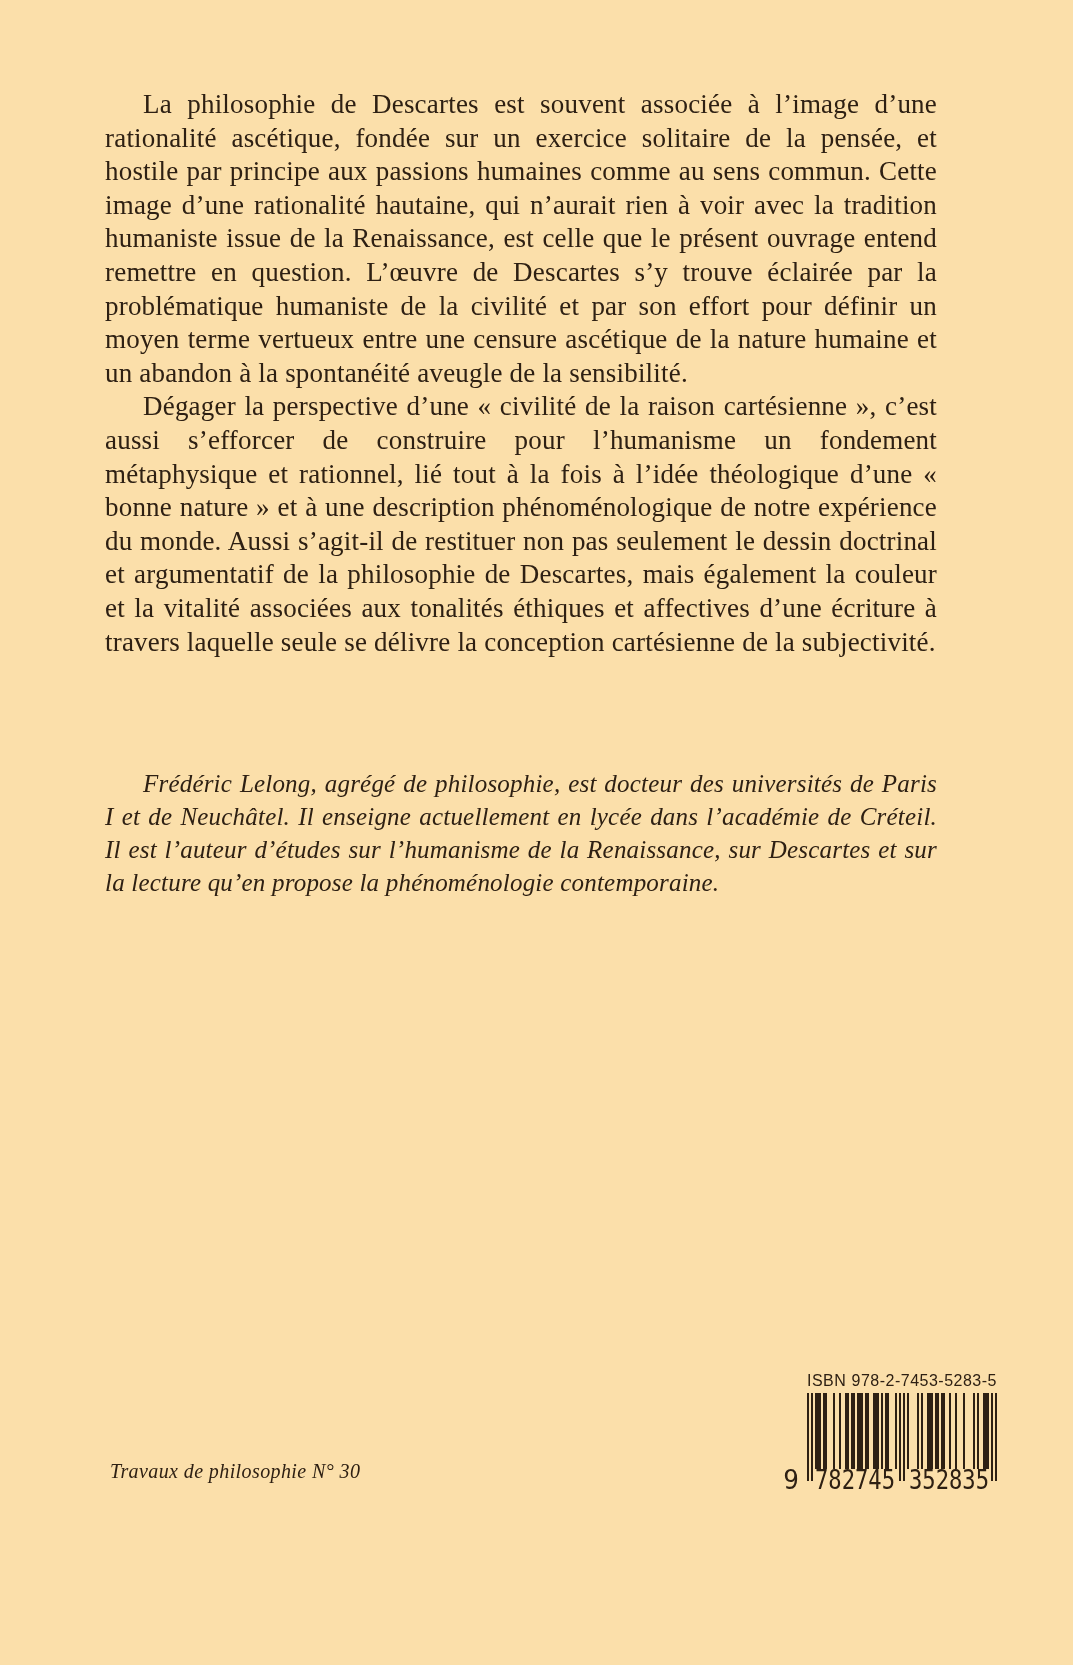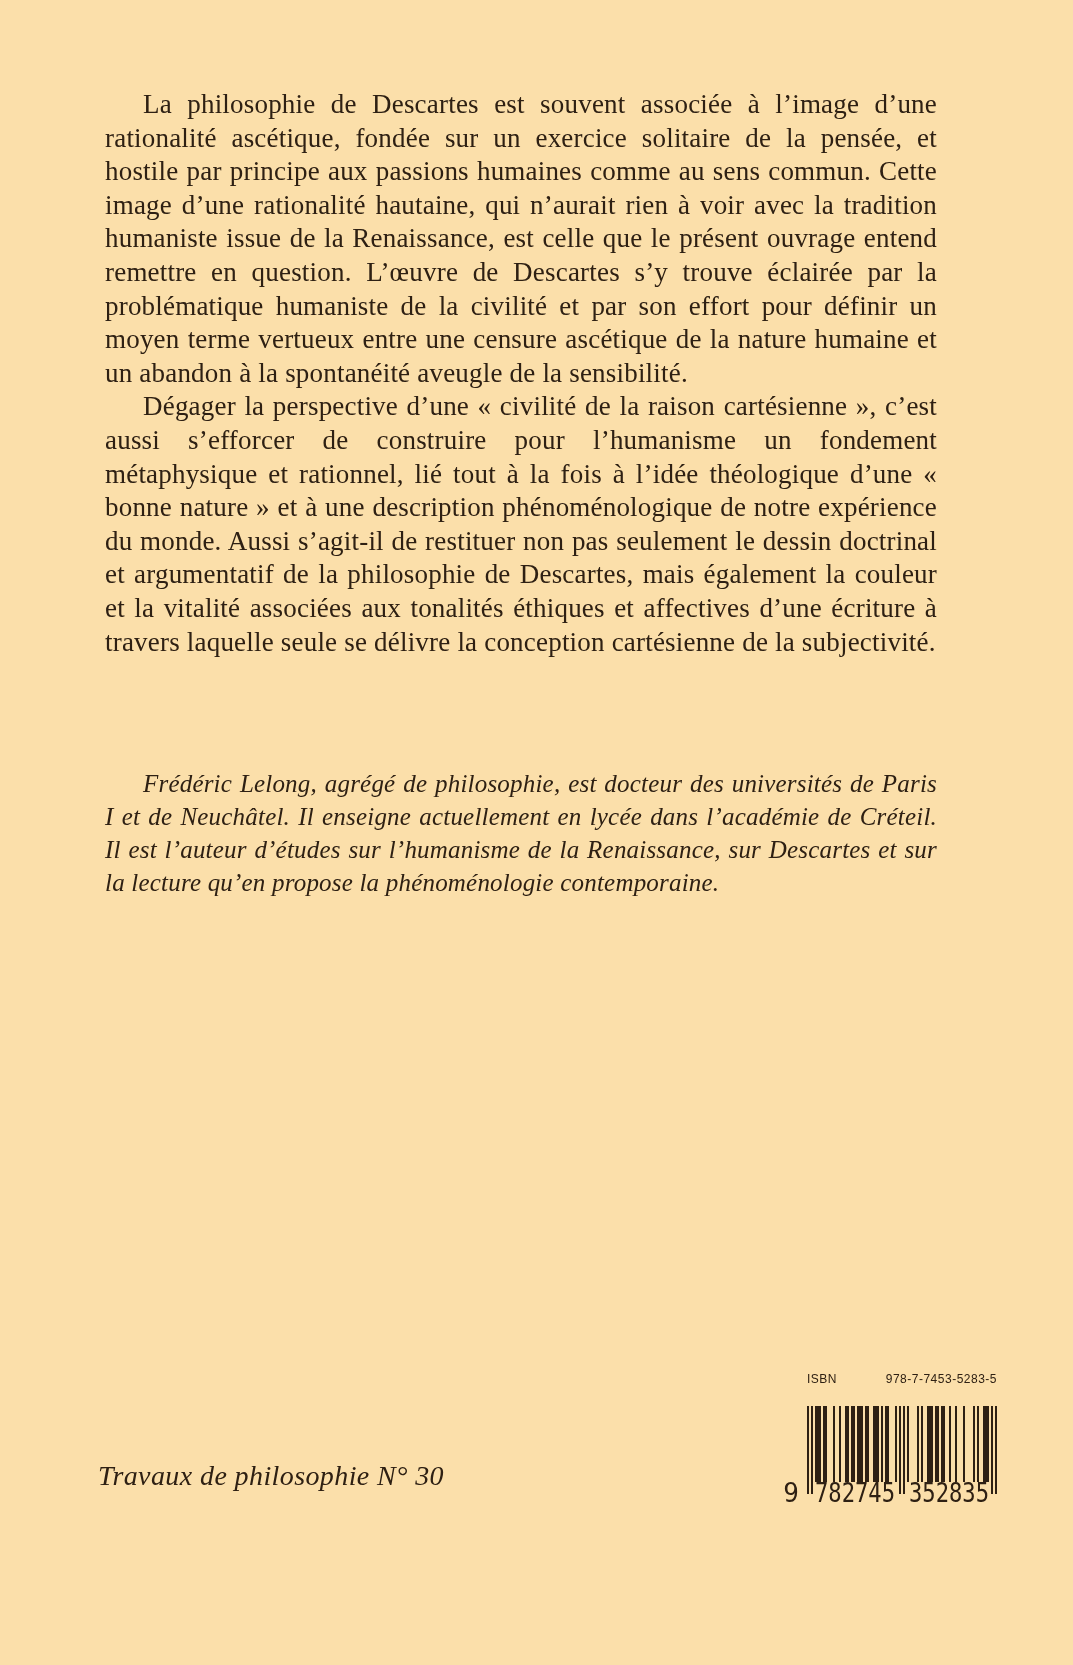--- a/index.html
+++ b/index.html
@@ -35,41 +35,41 @@
     letter-spacing: 0.2px;
   }
   .text-block p.bio {
     margin-top: 108px;
     font-style: italic;
     font-size: 25px;
     line-height: 33px;
   }
   .series {
     position: absolute;
-    left: 98px;
+    left: 110px;
     top: 1460px;
     font-style: italic;
-    font-size: 28px;
+    font-size: 20px;
     letter-spacing: 0.4px;
   }
   .isbn-block {
     position: absolute;
     left: 773px;
     top: 1372px;
     width: 224px;
   }
   .isbn-line {
     display: flex;
     justify-content: space-between;
     margin-left: 34px;
     width: 190px;
     font-family: "Liberation Sans", sans-serif;
-    font-size: 12px;
+    font-size: 16px;
     letter-spacing: 0.5px;
-    margin-bottom: 20px;
+    margin-bottom: 3px;
     color: var(--ink);
     text-align: right;
   }
   .barcode-svg { display: block; }
 </style>
 </head>
 <body>
 
 <div class="cover">
 
@@ -77,21 +77,21 @@
     <p>La philosophie de Descartes est souvent associée à l’image d’une rationalité ascétique, fondée sur un exercice solitaire de la pensée, et hostile par principe aux passions humaines comme au sens commun. Cette image d’une rationalité hautaine, qui n’aurait rien à voir avec la tradition humaniste issue de la Renaissance, est celle que le présent ouvrage entend remettre en question. L’œuvre de Descartes s’y trouve éclairée par la problématique humaniste de la civilité et par son effort pour définir un moyen terme vertueux entre une censure ascétique de la nature humaine et un abandon à la spontanéité aveugle de la sensibilité.</p>
     <p>Dégager la perspective d’une « civilité de la raison cartésienne », c’est aussi s’efforcer de construire pour l’humanisme un fondement métaphysique et rationnel, lié tout à la fois à l’idée théologique d’une « bonne nature » et à une description phénoménologique de notre expérience du monde. Aussi s’agit-il de restituer non pas seulement le dessin doctrinal et argumentatif de la philosophie de Descartes, mais également la couleur et la vitalité associées aux tonalités éthiques et affectives d’une écriture à travers laquelle seule se délivre la conception cartésienne de la subjectivité.</p>
     <p class="bio">Frédéric Lelong, agrégé de philosophie, est docteur des universités de Paris I et de Neuchâtel. Il enseigne actuellement en lycée dans l’académie de Créteil. Il est l’auteur d’études sur l’humanisme de la Renaissance, sur Descartes et sur la lecture qu’en propose la phénoménologie contemporaine.</p>
   </main>
 
   <div class="series">Travaux de philosophie N° 30</div>
 
   <div class="isbn-block">
     <div class="isbn-line">
       <span>ISBN</span>
-      <span>978-7-7453-5283-5</span>
+      <span>978-2-7453-5283-5</span>
     </div>
     <svg class="barcode-svg" width="224" height="98" viewBox="0 0 224 98" xmlns="http://www.w3.org/2000/svg">
         <rect x="34" y="0" width="2" height="88" fill="#2e2013"></rect>
         <rect x="38" y="0" width="2" height="88" fill="#2e2013"></rect>
         <rect x="42" y="0" width="2" height="76" fill="#2e2013"></rect>
         <rect x="44" y="0" width="2" height="76" fill="#2e2013"></rect>
         <rect x="46" y="0" width="2" height="76" fill="#2e2013"></rect>
         <rect x="50" y="0" width="2" height="76" fill="#2e2013"></rect>
         <rect x="52" y="0" width="2" height="76" fill="#2e2013"></rect>
         <rect x="60" y="0" width="2" height="76" fill="#2e2013"></rect>

